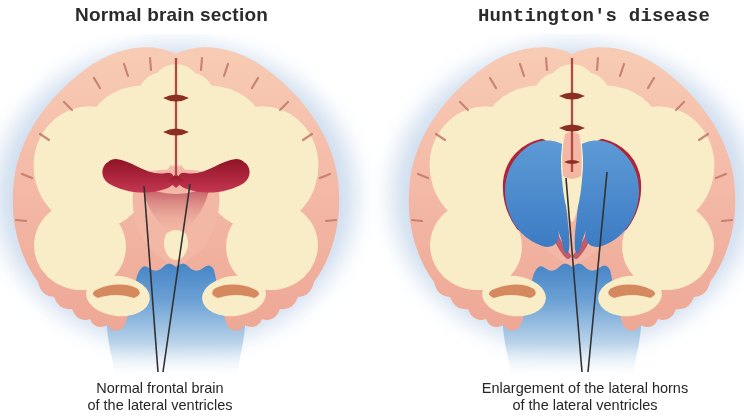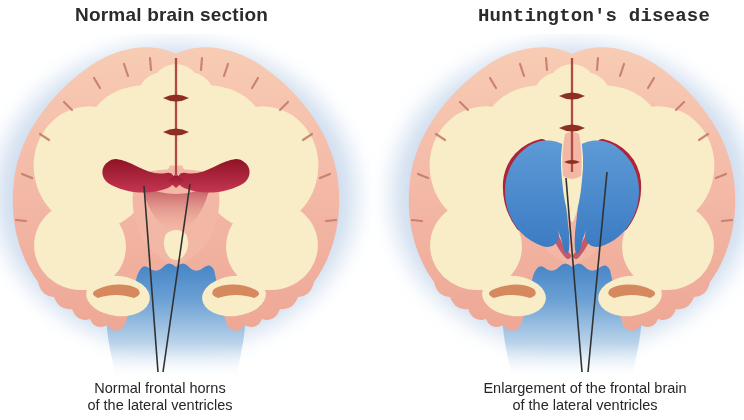--- a/index.html
+++ b/index.html
@@ -121,21 +121,21 @@
 
         <g fill="none" stroke-width="1.6">
           <line x1="148" y1="158" x2="162" y2="344" stroke="#323232"></line>
           <line x1="194" y1="156" x2="167" y2="344" stroke="#323232"></line>
         </g>
       </g>
     </svg>
 
     <div class="caption">
       <div class="c-inner">
-        <div>Normal frontal horns</div>
+        <div>Normal frontal brain</div>
         <div>of the lateral ventricles</div>
       </div>
     </div>
   </div>
 
   <div class="panel right">
     <div class="title">
       <span class="t-inner">Huntington's disease</span>
     </div>
 
@@ -239,19 +239,19 @@
 
         <g fill="none" stroke-width="1.6">
           <line x1="174" y1="150" x2="190" y2="344" stroke="#323232"></line>
           <line x1="215" y1="144" x2="196" y2="344" stroke="#323232"></line>
         </g>
       </g>
     </svg>
 
     <div class="caption">
       <div class="c-inner">
-        <div>Enlargement of the frontal brain</div>
+        <div>Enlargement of the lateral horns</div>
         <div>of the lateral ventricles</div>
       </div>
     </div>
   </div>
 
 </div>
 
 </body></html>

